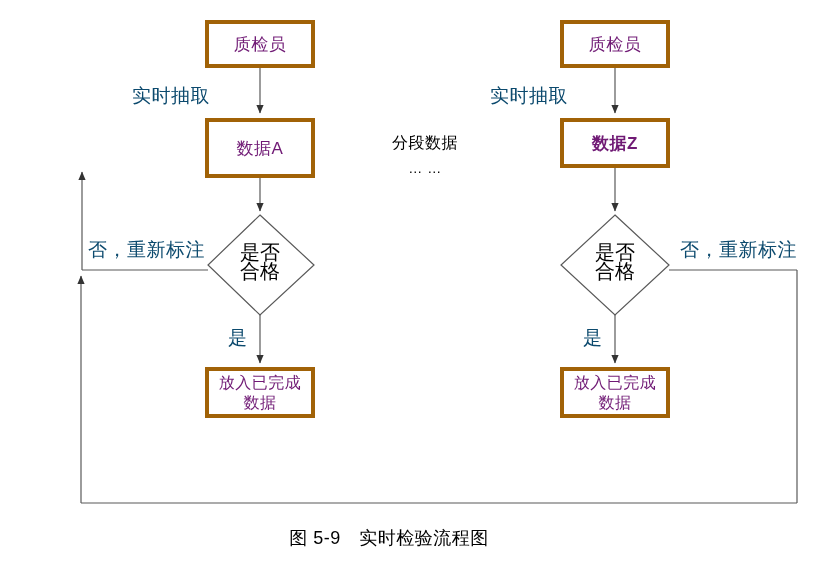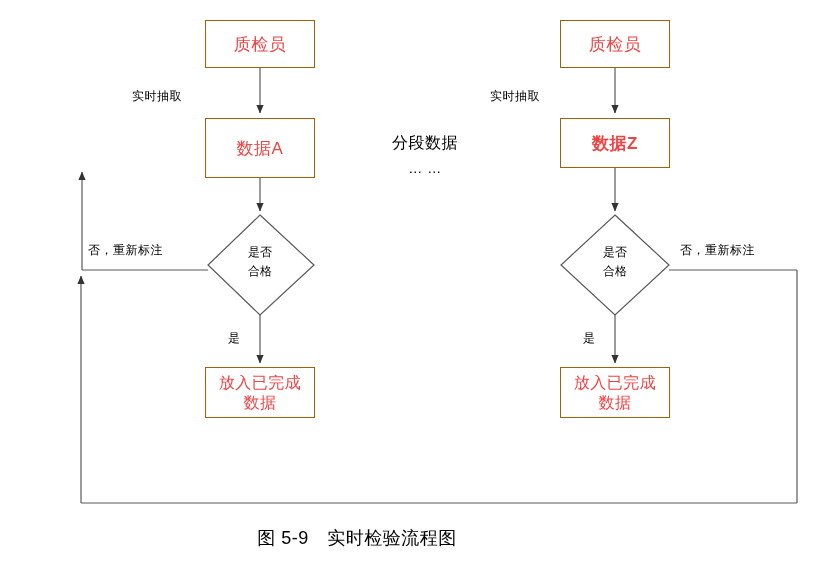--- a/index.html
+++ b/index.html
@@ -21,66 +21,67 @@
   #flow-svg {
     position: absolute;
     left: 0;
     top: 0;
     width: 827px;
     height: 567px;
   }
   .node-box {
     position: absolute;
     box-sizing: border-box;
-    border: 1px solid #a16207;
+    border: 4px solid #a16207;
     background: #ffffff;
     display: flex;
     align-items: center;
     justify-content: center;
     text-align: center;
     font-size: 17px;
     line-height: 21px;
-    color: #ef4444;
+    color: #701a75;
     letter-spacing: 0.5px;
   }
   .edge-label {
     position: absolute;
-    font-size: 12px;
+    font-size: 19px;
     line-height: 20px;
-    color: #000000;
+    color: #0c4a6e;
     white-space: nowrap;
     letter-spacing: 0.5px;
   }
   .mid-label {
     position: absolute;
     font-size: 16px;
     line-height: 20px;
     color: #000000;
     white-space: nowrap;
     text-align: center;
     letter-spacing: 0.5px;
   }
   .diamond-label {
     position: absolute;
-    font-size: 12px;
+    font-size: 20px;
     line-height: 19px;
     color: #000000;
     text-align: center;
     white-space: pre-line;
   }
   #figure-caption {
     position: absolute;
     left: 0;
     top: 526px;
     width: 714px;
     text-align: center;
     font-size: 18px;
     line-height: 24px;
     color: #000000;
     letter-spacing: 0.5px;
+    padding-left: 32px;
   }
 </style>
 </head>
 <body>
 
 <div id="page">
 
   <svg id="flow-svg" viewBox="0 0 827 567" xmlns="http://www.w3.org/2000/svg">
     <defs>
       <marker id="arrowhead" markerWidth="8" markerHeight="8" refX="6.6" refY="3" orient="auto" markerUnits="strokeWidth">

